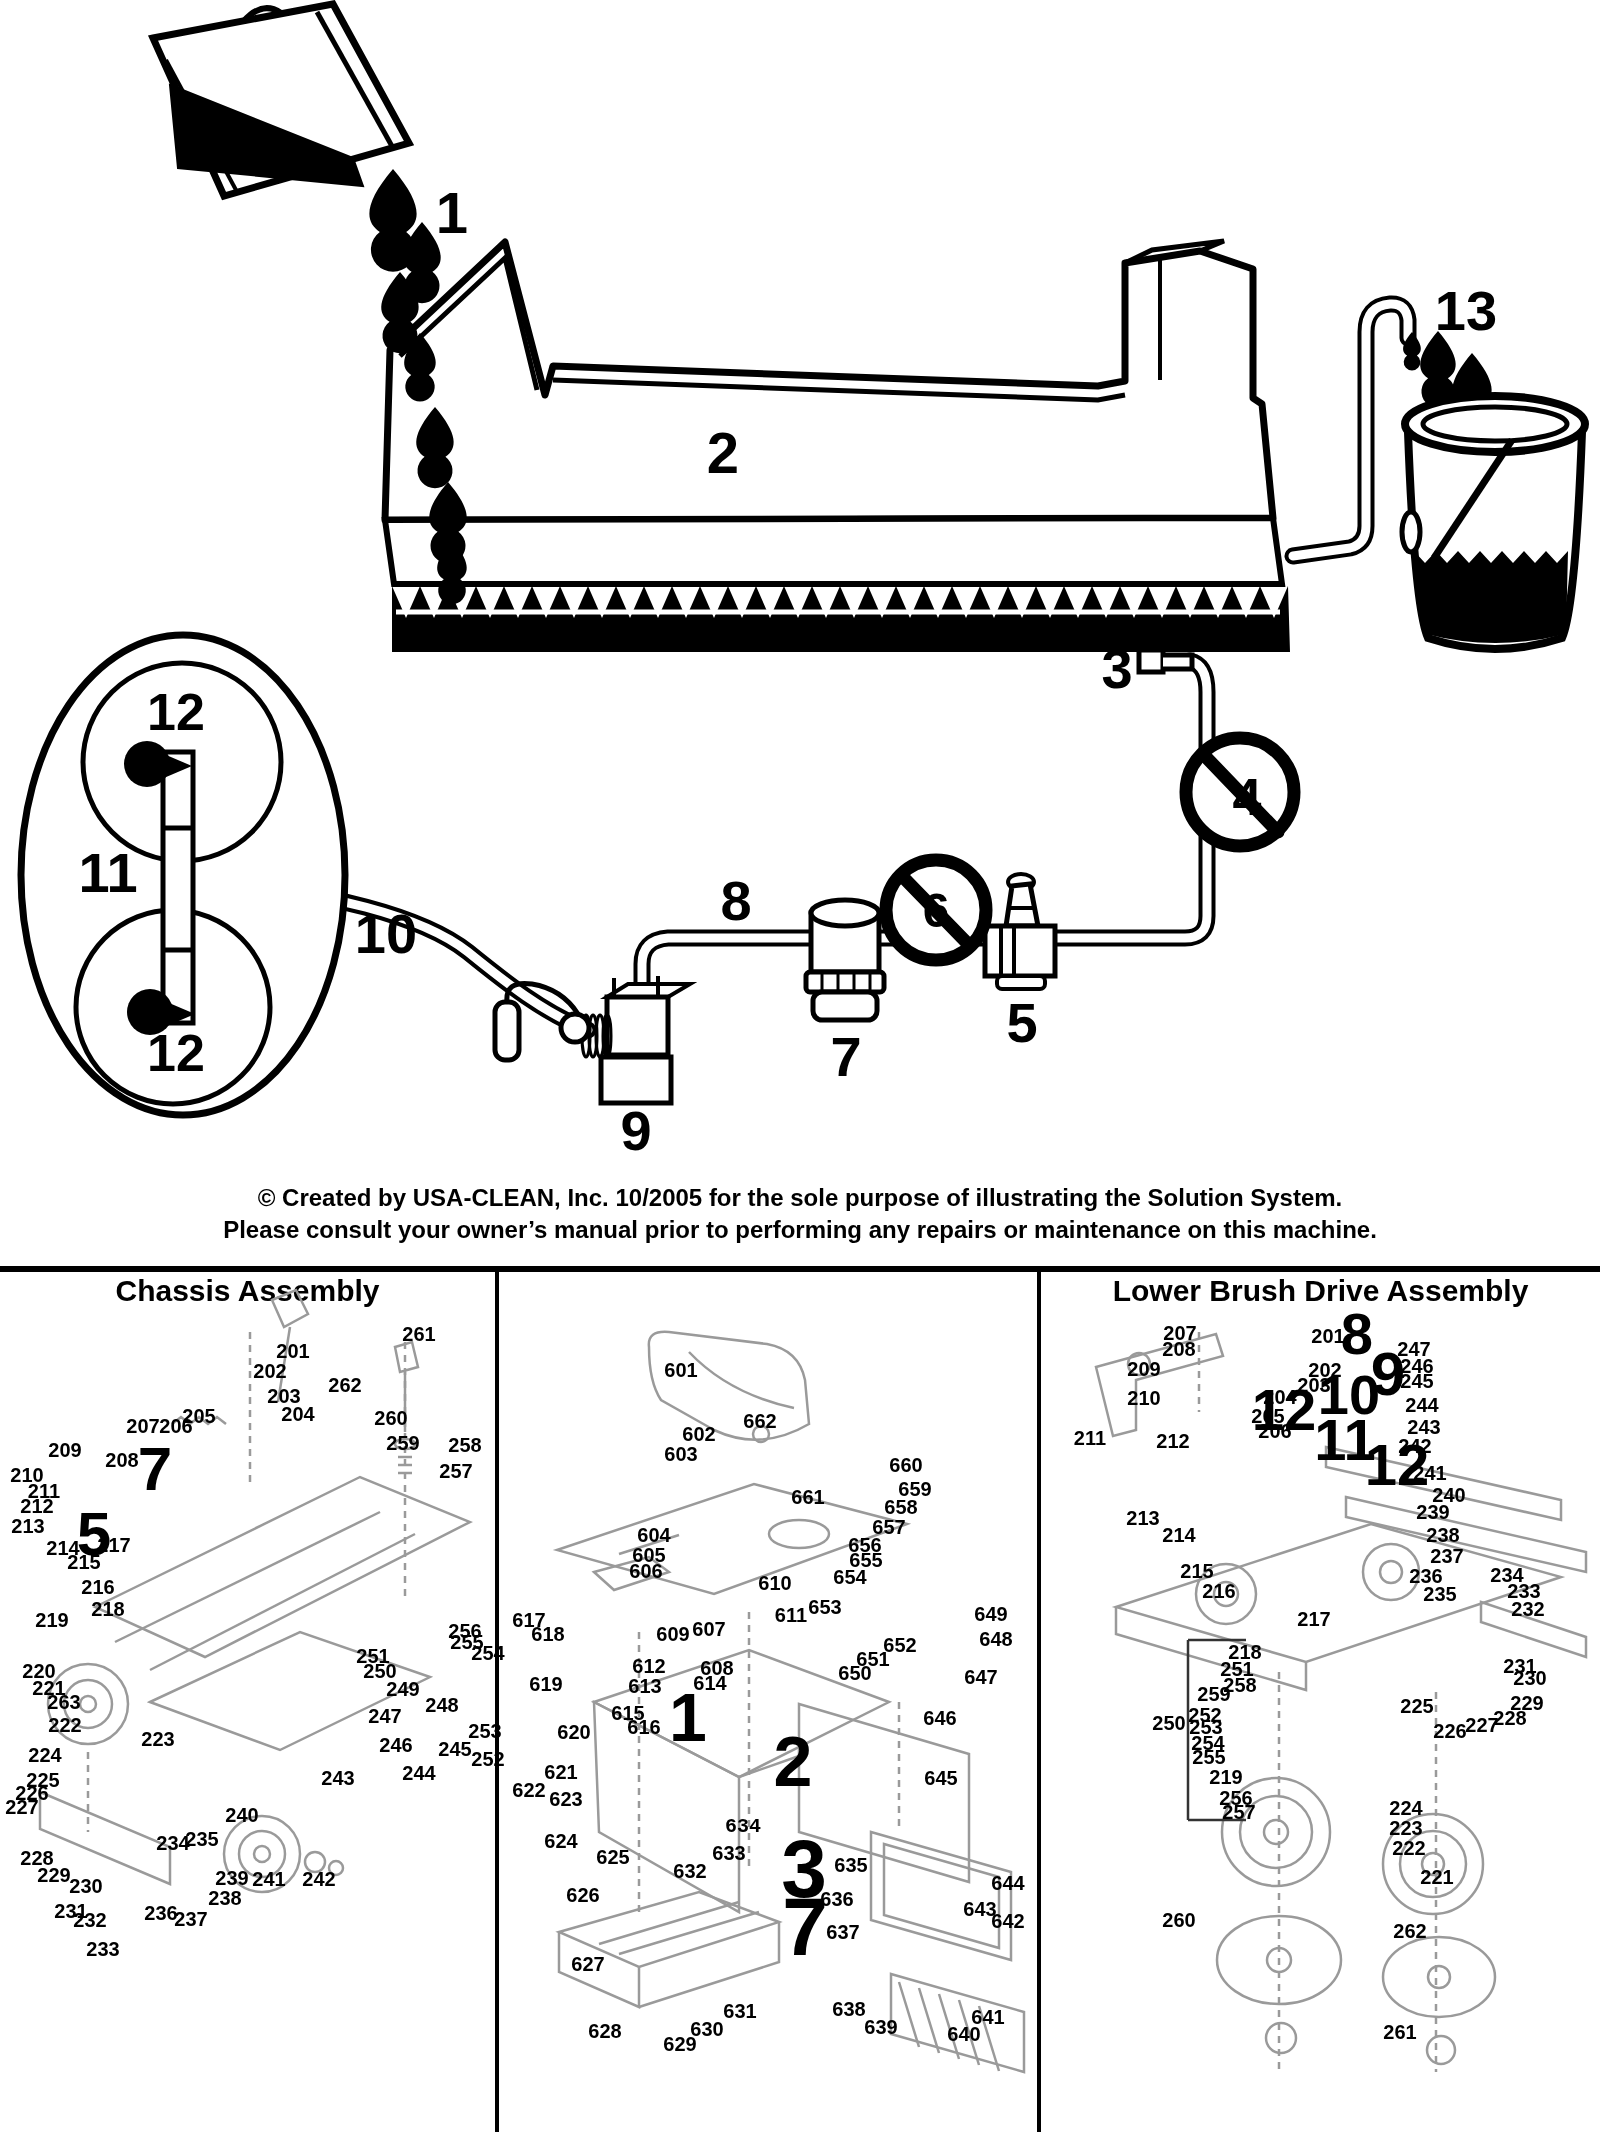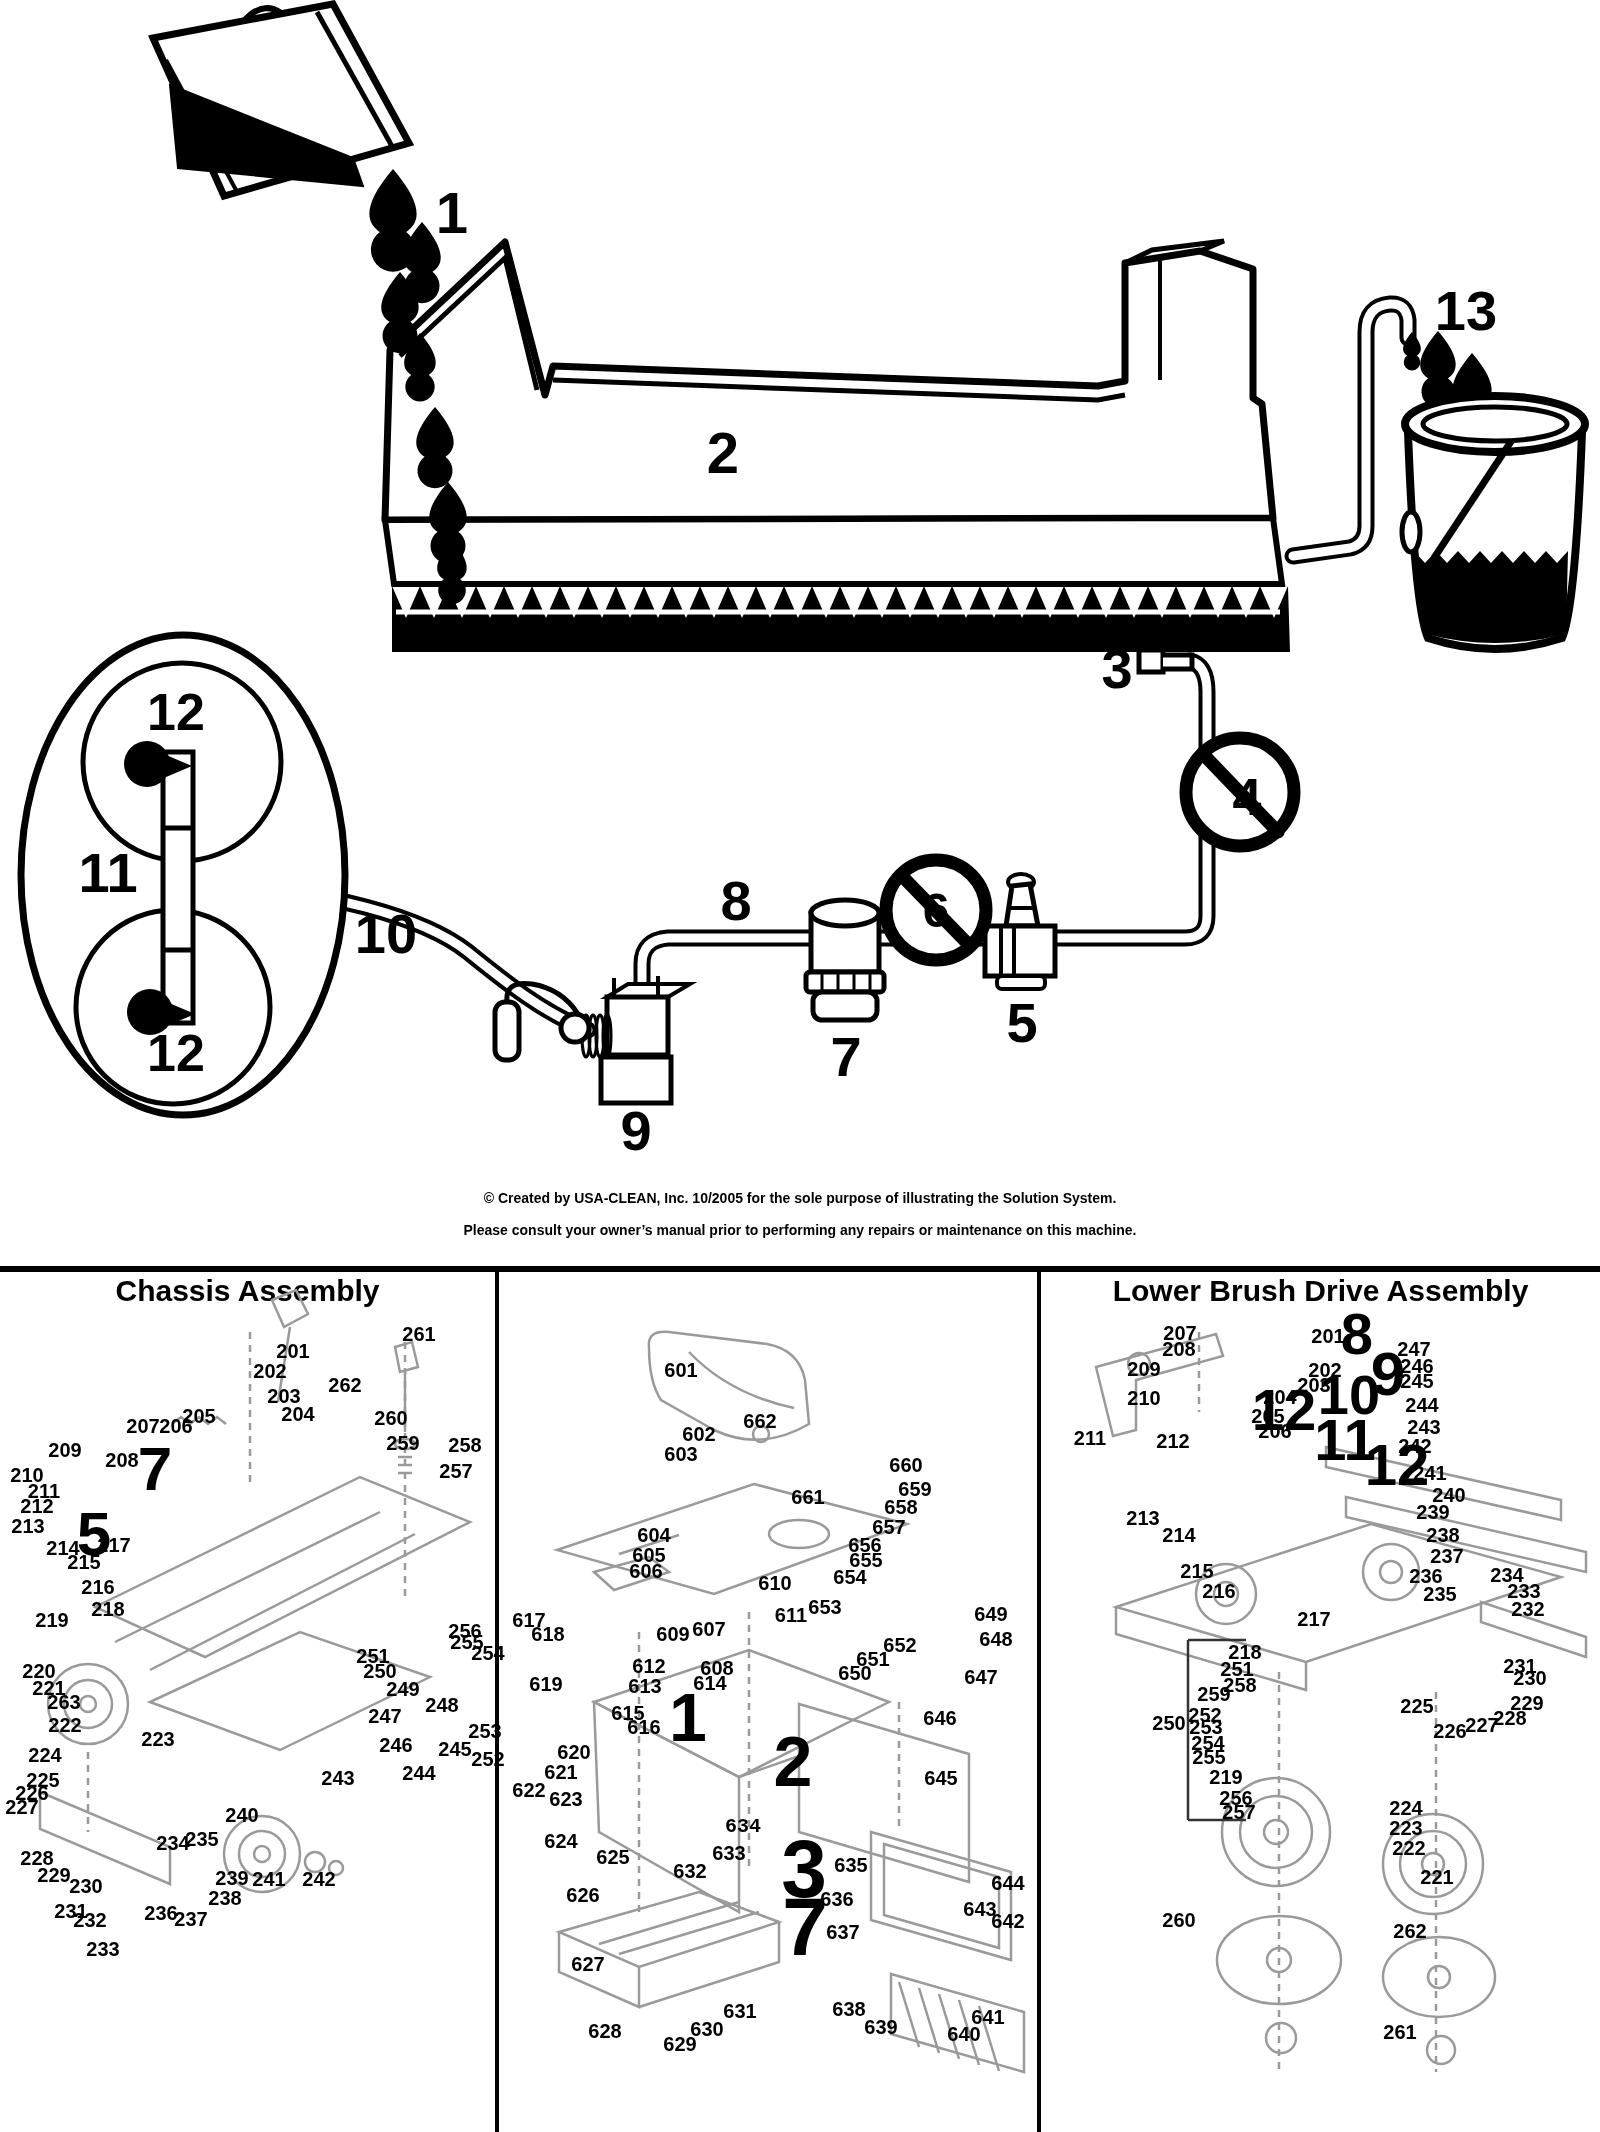--- a/index.html
+++ b/index.html
@@ -2,21 +2,21 @@
 <html><head>
 <meta charset="utf-8">
 <style>
   html,body{margin:0;padding:0;width:1600px;height:2132px;background:#fff;overflow:hidden;
     font-family:"Liberation Sans",sans-serif;}
   .stage{position:absolute;inset:0;width:1600px;height:2132px;background:#fff;}
   #top-svg{position:absolute;left:0;top:0;}
   .callout{font-family:"Liberation Sans",sans-serif;font-weight:bold;fill:#000;
     text-anchor:middle;dominant-baseline:central;}
   .notice{position:absolute;top:1182px;left:0;width:1600px;text-align:center;
-    font-weight:bold;font-size:14px;line-height:32px;color:#000;}
+    font-weight:bold;font-size:24px;line-height:32px;color:#000;}
   .notice p{margin:0;}
   .divider-h{position:absolute;left:0;top:1266px;width:1600px;height:6px;background:#000;}
   .divider-v{position:absolute;top:1266px;height:866px;width:4px;background:#000;}
   .panels{position:absolute;left:0;top:1272px;width:1600px;height:860px;}
   .panel{position:absolute;top:0;height:860px;}
   .panel h2{margin:0;position:absolute;top:2px;left:0;right:0;text-align:center;
     font-size:30px;font-weight:bold;color:#000;letter-spacing:0px;}
   .panel-art{position:absolute;left:0;top:0;}
   .labels{position:absolute;inset:0;}
   .plabel{position:absolute;transform:translate(-50%,-50%);font-weight:bold;font-size:20px;
@@ -367,21 +367,21 @@
           <span class="plabel" data-name="part-number-label" style="left: 49px; top: 362px;">618</span>
           <span class="plabel" data-name="part-number-label" style="left: 47px; top: 412px;">619</span>
           <span class="plabel" data-name="part-number-label" style="left: 174px; top: 362px;">609</span>
           <span class="plabel" data-name="part-number-label" style="left: 210px; top: 357px;">607</span>
           <span class="plabel" data-name="part-number-label" style="left: 218px; top: 396px;">608</span>
           <span class="plabel" data-name="part-number-label" style="left: 150px; top: 394px;">612</span>
           <span class="plabel" data-name="part-number-label" style="left: 146px; top: 414px;">613</span>
           <span class="plabel" data-name="part-number-label" style="left: 211px; top: 411px;">614</span>
           <span class="plabel" data-name="part-number-label" style="left: 129px; top: 441px;">615</span>
           <span class="plabel" data-name="part-number-label" style="left: 145px; top: 455px;">616</span>
-          <span class="plabel" data-name="part-number-label" style="left: 75px; top: 480px;">620</span>
+          <span class="plabel" data-name="part-number-label" style="left: 75px; top: 460px;">620</span>
           <span class="plabel" data-name="part-number-label" style="left: 62px; top: 500px;">621</span>
           <span class="plabel" data-name="part-number-label" style="left: 30px; top: 518px;">622</span>
           <span class="plabel" data-name="part-number-label" style="left: 67px; top: 527px;">623</span>
           <span class="plabel" data-name="part-number-label" style="left: 62px; top: 569px;">624</span>
           <span class="plabel" data-name="part-number-label" style="left: 114px; top: 585px;">625</span>
           <span class="plabel" data-name="part-number-label" style="left: 84px; top: 623px;">626</span>
           <span class="plabel" data-name="part-number-label" style="left: 492px; top: 342px;">649</span>
           <span class="plabel" data-name="part-number-label" style="left: 497px; top: 367px;">648</span>
           <span class="plabel" data-name="part-number-label" style="left: 401px; top: 373px;">652</span>
           <span class="plabel" data-name="part-number-label" style="left: 374px; top: 387px;">651</span>

